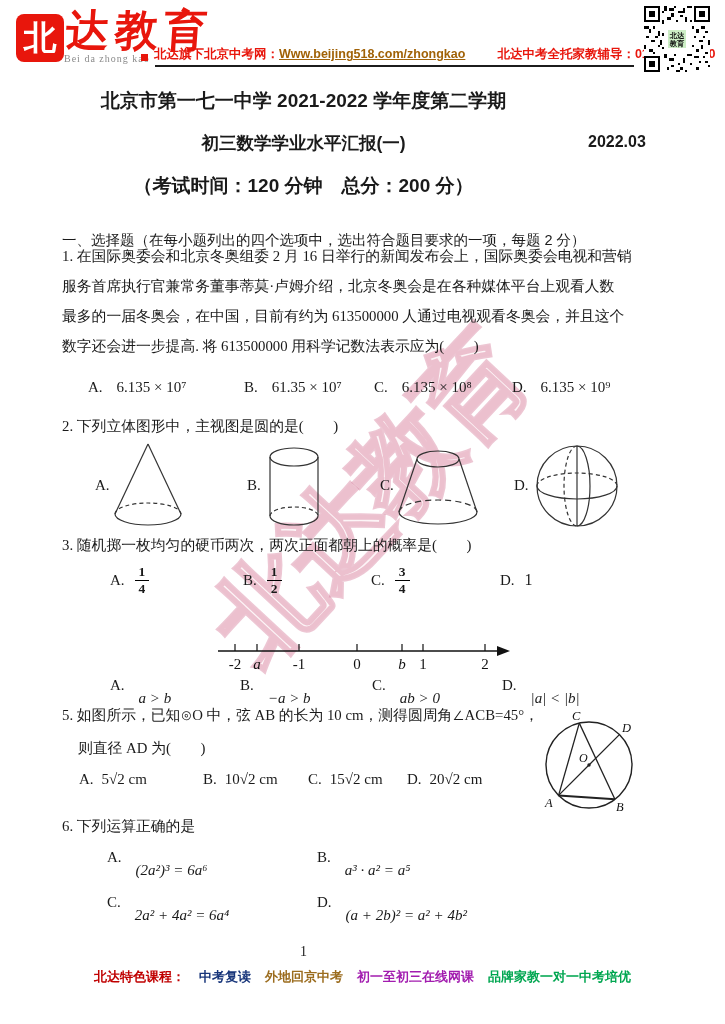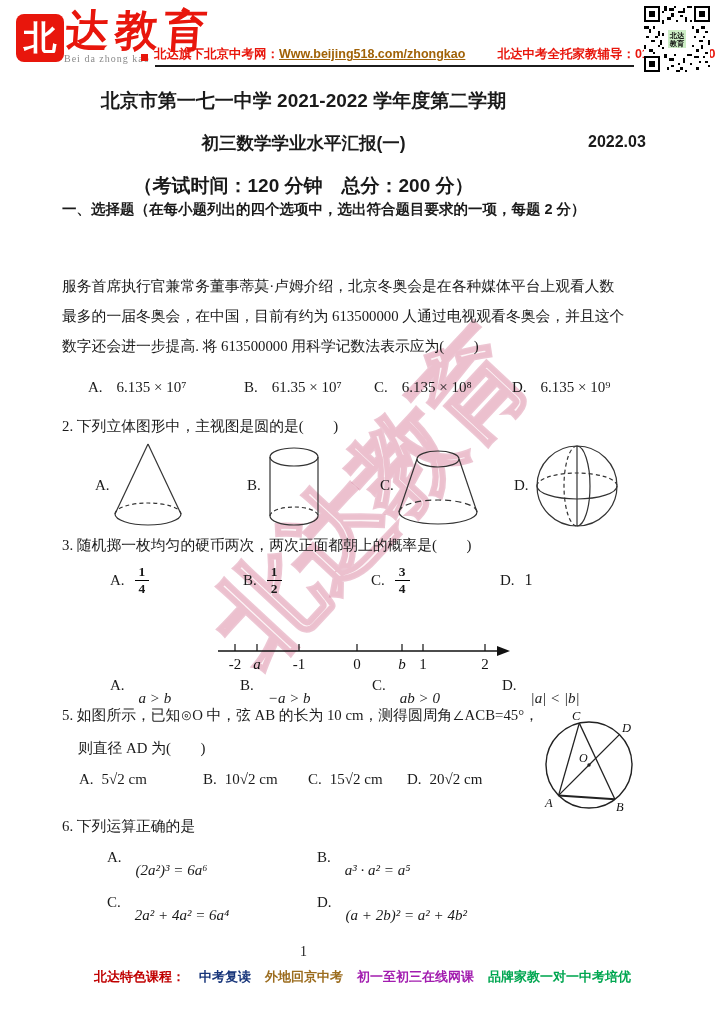--- a/index.html
+++ b/index.html
@@ -17,21 +17,21 @@
   .brand-sub{left:64px;top:53px;font-size:10px;color:#8a8a8a;letter-spacing:1px;}
   .hbullet{left:141px;top:54px;width:7px;height:7px;background:#e8160c;}
   .hinfo{left:154px;top:46px;font-size:12.5px;font-weight:bold;color:#e8160c;white-space:nowrap;}
   .hinfo a{color:#a16207;text-decoration:underline;}
   .hrule{left:155px;top:65px;width:479px;height:2px;background:#1c1c1c;}
   
   .t1{top:88px;font-size:19px;font-weight:bold;}
   .t2{top:131px;font-size:17.5px;font-weight:bold;}
   .tdate{left:577px;top:133px;font-size:16px;font-weight:bold;margin-left:11px;}
   .t3{top:173px;font-size:19px;font-weight:bold;}
-  .section{left:62px;top:200px;font-size:14.5px;font-weight:bold;}
+  .section{left:62px;top:231px;font-size:14.5px;font-weight:normal;}
   
   .bline{left:62px;font-size:14.8px;white-space:nowrap;}
   .opt{position:absolute;display:flex;gap:14px;font-size:15px;white-space:nowrap;}
   .letter{font-size:15px;}
   .math{font-style:italic;margin-top:13px;}
   .frac{display:inline-flex;flex-direction:column;align-items:center;line-height:1.15;
         font-size:13.5px;font-weight:bold;}
   .frac .den{border-top:1.3px solid #000;}
   .frac .num,.frac .den{padding:0 4px;}
   .q3opt{position:absolute;display:flex;align-items:center;gap:10px;height:42px;top:0;}
@@ -140,20 +140,21 @@
   </svg>
 
   <div class="abs watermark">北达教育</div>
 
   <div class="abs center t1 sans">北京市第一七一中学 2021-2022 学年度第二学期</div>
   <div class="abs center t2 sans">初三数学学业水平汇报(一)</div>
   <div class="abs tdate sans">2022.03</div>
   <div class="abs center t3 sans">（考试时间：120 分钟　总分：200 分）</div>
   <div class="abs section sans">一、选择题（在每小题列出的四个选项中，选出符合题目要求的一项，每题 2 分）</div>
 
+  <div class="abs bline" style="top:247px">1. 在国际奥委会和北京冬奥组委 2 月 16 日举行的新闻发布会上，国际奥委会电视和营销</div>
   <div class="abs bline" style="top:277px">服务首席执行官兼常务董事蒂莫·卢姆介绍，北京冬奥会是在各种媒体平台上观看人数</div>
   <div class="abs bline" style="top:307px">最多的一届冬奥会，在中国，目前有约为 613500000 人通过电视观看冬奥会，并且这个</div>
   <div class="abs bline" style="top:337px">数字还会进一步提高. 将 613500000 用科学记数法表示应为(　　)</div>
   <div>
     <span class="opt" style="left:88px;top:379px">
       <span class="letter">A.</span>
       <span>6.135 × 10⁷</span>
       </span>
     <span class="opt" style="left:244px;top:379px">
       <span class="letter">B.</span>

